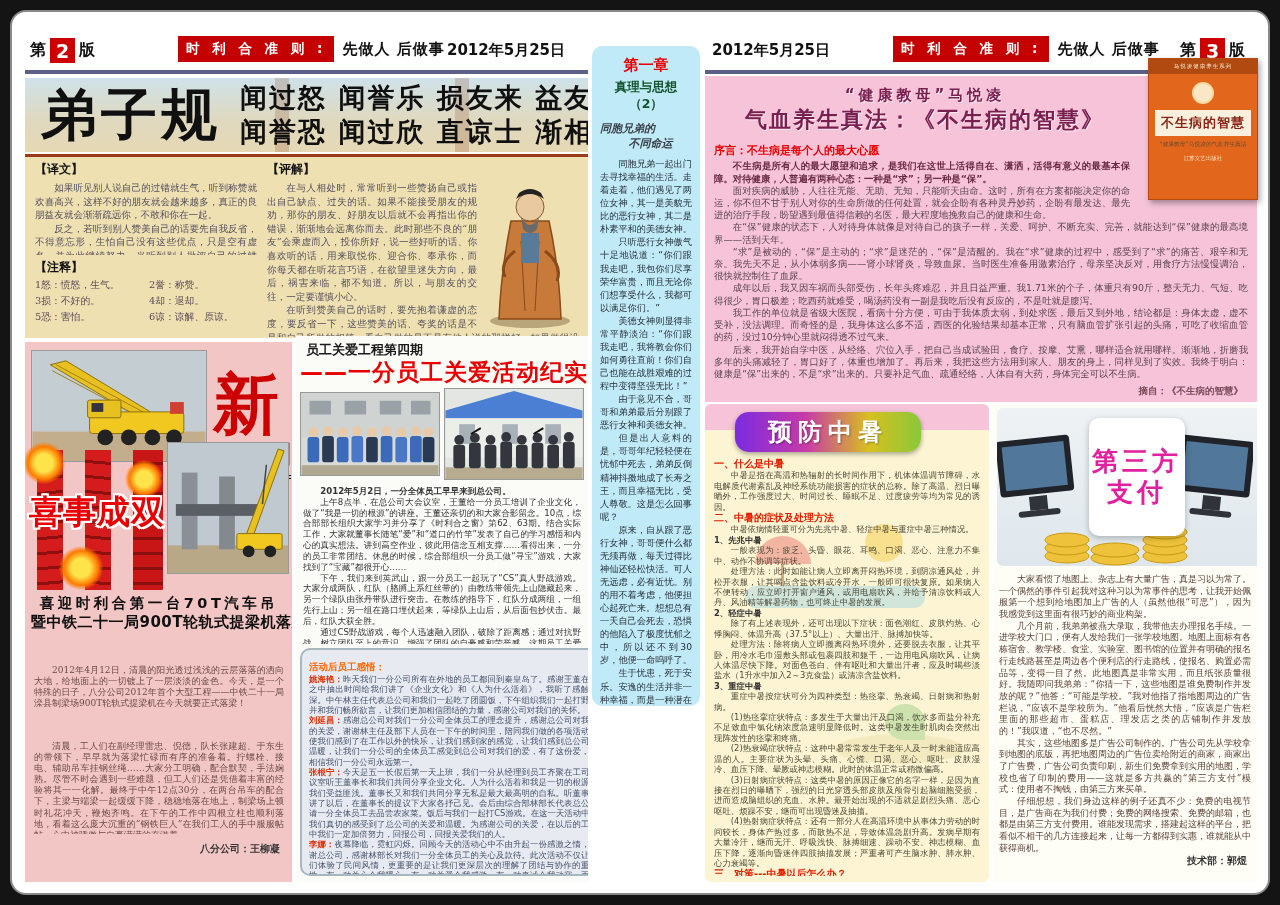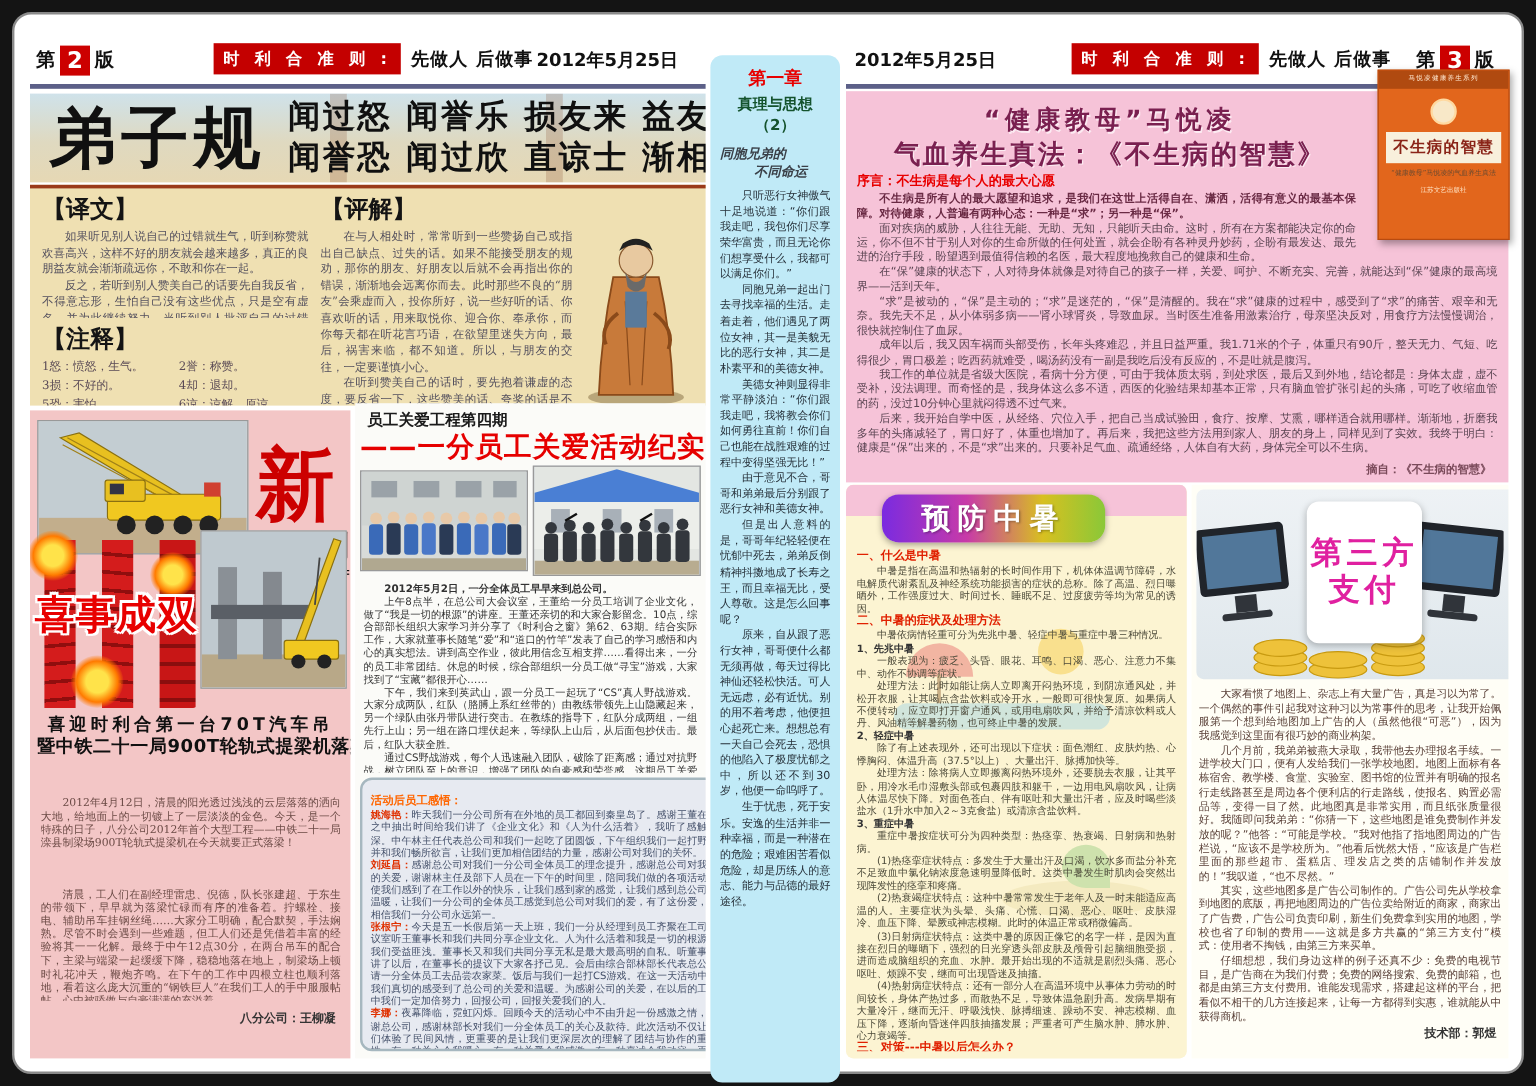--- a/index.html
+++ b/index.html
@@ -24,21 +24,21 @@
   .rule { height:4px; background:#5c6088; }
 
   
   .dzg { background:linear-gradient(180deg,#cfe2ea 0%,#dfd9c0 55%,#e6d8b4 100%); overflow:hidden; }
   .dzg .pillar { position:absolute; top:0; width:14px; height:100%; background:#8a4a2a; opacity:.22; }
   .dzg-title { position:absolute; left:16px; top:0px; font-size:56px; font-weight:900; color:#101010;
       letter-spacing:4px; font-family:"DejaVu Sans",sans-serif; }
   .dzg-verse { position:absolute; left:215px; top:3px; font-size:27px; font-weight:900; color:#101010;
       line-height:1.26; letter-spacing:2px; white-space:nowrap; }
   .tanbox { background:#efe0b2; border-top:3px solid #9a3a1a; overflow:hidden; }
-  .sec-h { font-family:"DejaVu Serif",serif; font-weight:900; font-size:20px; color:#141414; margin:2px 0 3px 0; }
+  .sec-h { font-family:"DejaVu Serif",serif; font-weight:900; font-size:12px; color:#141414; margin:2px 0 3px 0; }
   .kaiti { font-family:"DejaVu Serif",serif; color:#54505e; font-size:9.6px; line-height:1.42; }
   .notes { display:grid; grid-template-columns:1fr 1fr; gap:3px 6px; font-family:"DejaVu Serif",serif;
       color:#5a4a56; font-size:9.8px; }
 
   
   .newsbox { background:#f3c6c6; overflow:hidden; }
   .logo-xin { font-size:66px; font-weight:900; color:#cc0000; line-height:1; }
   .logo-rest { font-size:26px; font-weight:900; color:#111; border-bottom:4px double #111; padding-bottom:2px; }
   .firecrackers { background-color:transparent;
       background-image:
@@ -72,21 +72,21 @@
   
   .bluecol { background:#c0eaf7; border-radius:10px; padding:10px 8px; overflow:hidden; }
   .chap { text-align:center; color:#e80000; font-weight:900; font-size:15px; }
   .chap-sub { text-align:center; color:#14532d; font-weight:900; font-size:12.5px; margin-top:4px; }
   .script1 { font-family:"DejaVu Serif",serif; font-style:italic; font-weight:900; font-size:11px; color:#3a4048; margin-top:8px; }
   .script2 { font-family:"DejaVu Serif",serif; font-style:italic; font-weight:900; font-size:11px; color:#3a4048; padding-left:2.6em; margin-bottom:6px; }
   .bluebody p { font-size:9.2px; line-height:1.42; color:#26313a; text-align:justify; text-indent:2em; }
 
   
   .healthbox { background:#f6c3d8; overflow:hidden; }
-  .h-title1 { text-align:center; font-size:21px; font-weight:900; color:#7a2050; letter-spacing:4px;
+  .h-title1 { text-align:center; font-size:15px; font-weight:900; color:#7a2050; letter-spacing:4px;
       text-shadow:1px 1px 0 #ffffffaa; }
   .h-title2 { text-align:center; font-size:22px; font-weight:900; color:#7a2050; letter-spacing:2px;
       text-shadow:1px 1px 0 #ffffffaa; margin-top:2px; }
   .h-pref { color:#e80000; font-weight:900; font-size:11px; margin:4px 0 2px 0; }
   .h-flow { font-size:9.4px; line-height:1.3; color:#5a4452; text-align:justify; overflow:hidden; }
   .h-flow .lead { font-weight:900; color:#6a2a44; }
   .h-flow p { text-indent:2em; }
   .h-spacer { float:right; width:118px; height:62px; }
   .h-src { font-size:9.5px; font-weight:bold; color:#7a4a5a; }
 
@@ -308,28 +308,28 @@
     </div>
     <div class="abs reflect" style="left:4px;top:312px;width:307px;height:228px;">
       <span class="reflect-title">活动后员工感悟：</span>
       <p><span class="rname">姚海艳：</span><span>昨天我们一分公司所有在外地的员工都回到秦皇岛了。感谢王董在忙之中抽出时间给我们讲了《企业文化》和《人为什么活着》，我听了感触很深。中午林主任代表总公司和我们一起吃了团圆饭，下午组织我们一起打野战并和我们畅所欲言，让我们更加相信团结的力量，感谢公司对我们的关怀。</span></p>
       <p><span class="rname">刘延昌：</span><span>感谢总公司对我们一分公司全体员工的理念提升，感谢总公司对我们的关爱，谢谢林主任及部下人员在一下午的时间里，陪同我们做的各项活动，使我们感到了在工作以外的快乐，让我们感到家的感觉，让我们感到总公司的温暖，让我们一分公司的全体员工感觉到总公司对我们的爱，有了这份爱，我相信我们一分公司永远第一。</span></p>
       <p><span class="rname">张根宁：</span><span>今天是五一长假后第一天上班，我们一分从经理到员工齐聚在工司会议室听王董事长和我们共同分享企业文化。人为什么活着和我是一切的根源使我们受益匪浅。董事长又和我们共同分享无私是最大最高明的自私。听董事长讲了以后，在董事长的提议下大家各抒己见。会后由综合部林部长代表总公司请一分全体员工去品尝农家菜。饭后与我们一起打CS游戏。在这一天活动中，我们真切的感受到了总公司的关爱和温暖。为感谢公司的关爱，在以后的工作中我们一定加倍努力，回报公司，回报关爱我们的人。</span></p>
       <p><span class="rname">李娜：</span><span>夜幕降临，霓虹闪烁。回顾今天的活动心中不由升起一份感激之情，感谢总公司，感谢林部长对我们一分全体员工的关心及款待。此次活动不仅让我们体验了民间风情，更重要的是让我们更深层次的理解了团结与协作的重要性。有一种关心令我暖心，有一种关爱令我感激，有一种真诚令我动容。再次感谢总公司，感谢林部长对我们一分公司的关爱。</span></p>
     </div>
   </div>
 
-  <div class="abs bluecol" style="left:592px;top:46px;width:108px;height:856px;">
+  <div class="abs bluecol" style="left:592px;top:46px;width:108px;height:660px;">
     <div class="chap">第一章</div>
     <div class="chap-sub">真理与思想（2）</div>
     <div class="script1">同胞兄弟的</div>
     <div class="script2">不同命运</div>
     <div class="bluebody" style="height:720px;overflow:hidden;">
+      <p>同胞兄弟一起出门去寻找幸福的生活。走着走着，他们遇见了两位女神，其一是美貌无比的恶行女神，其二是朴素平和的美德女神。</p>
       <p>只听恶行女神傲气十足地说道：“你们跟我走吧，我包你们尽享荣华富贵，而且无论你们想享受什么，我都可以满足你们。”</p>
-      <p>同胞兄弟一起出门去寻找幸福的生活。走着走着，他们遇见了两位女神，其一是美貌无比的恶行女神，其二是朴素平和的美德女神。</p>
       <p>美德女神则显得非常平静淡泊：“你们跟我走吧，我将教会你们如何勇往直前！你们自己也能在战胜艰难的过程中变得坚强无比！”</p>
       <p>由于意见不合，哥哥和弟弟最后分别跟了恶行女神和美德女神。</p>
       <p>但是出人意料的是，哥哥年纪轻轻便在忧郁中死去，弟弟反倒精神抖擞地成了长寿之王，而且幸福无比，受人尊敬。这是怎么回事呢？</p>
       <p>原来，自从跟了恶行女神，哥哥便什么都无须再做，每天过得比神仙还轻松快活。可人无远虑，必有近忧。别的用不着考虑，他便担心起死亡来。想想总有一天自己会死去，恐惧的他陷入了极度忧郁之中，所以还不到30岁，他便一命呜呼了。</p>
       <p>生于忧患，死于安乐。安逸的生活并非一种幸福，而是一种潜在的危险；艰难困苦看似危险，却是历练人的意志、能力与品德的最好途径。</p>
     </div>
   </div>
 
   <div class="abs date" style="left:712px;top:41px;">2012年5月25日</div>
   <div class="abs banner" style="left:893px;top:36px;">

